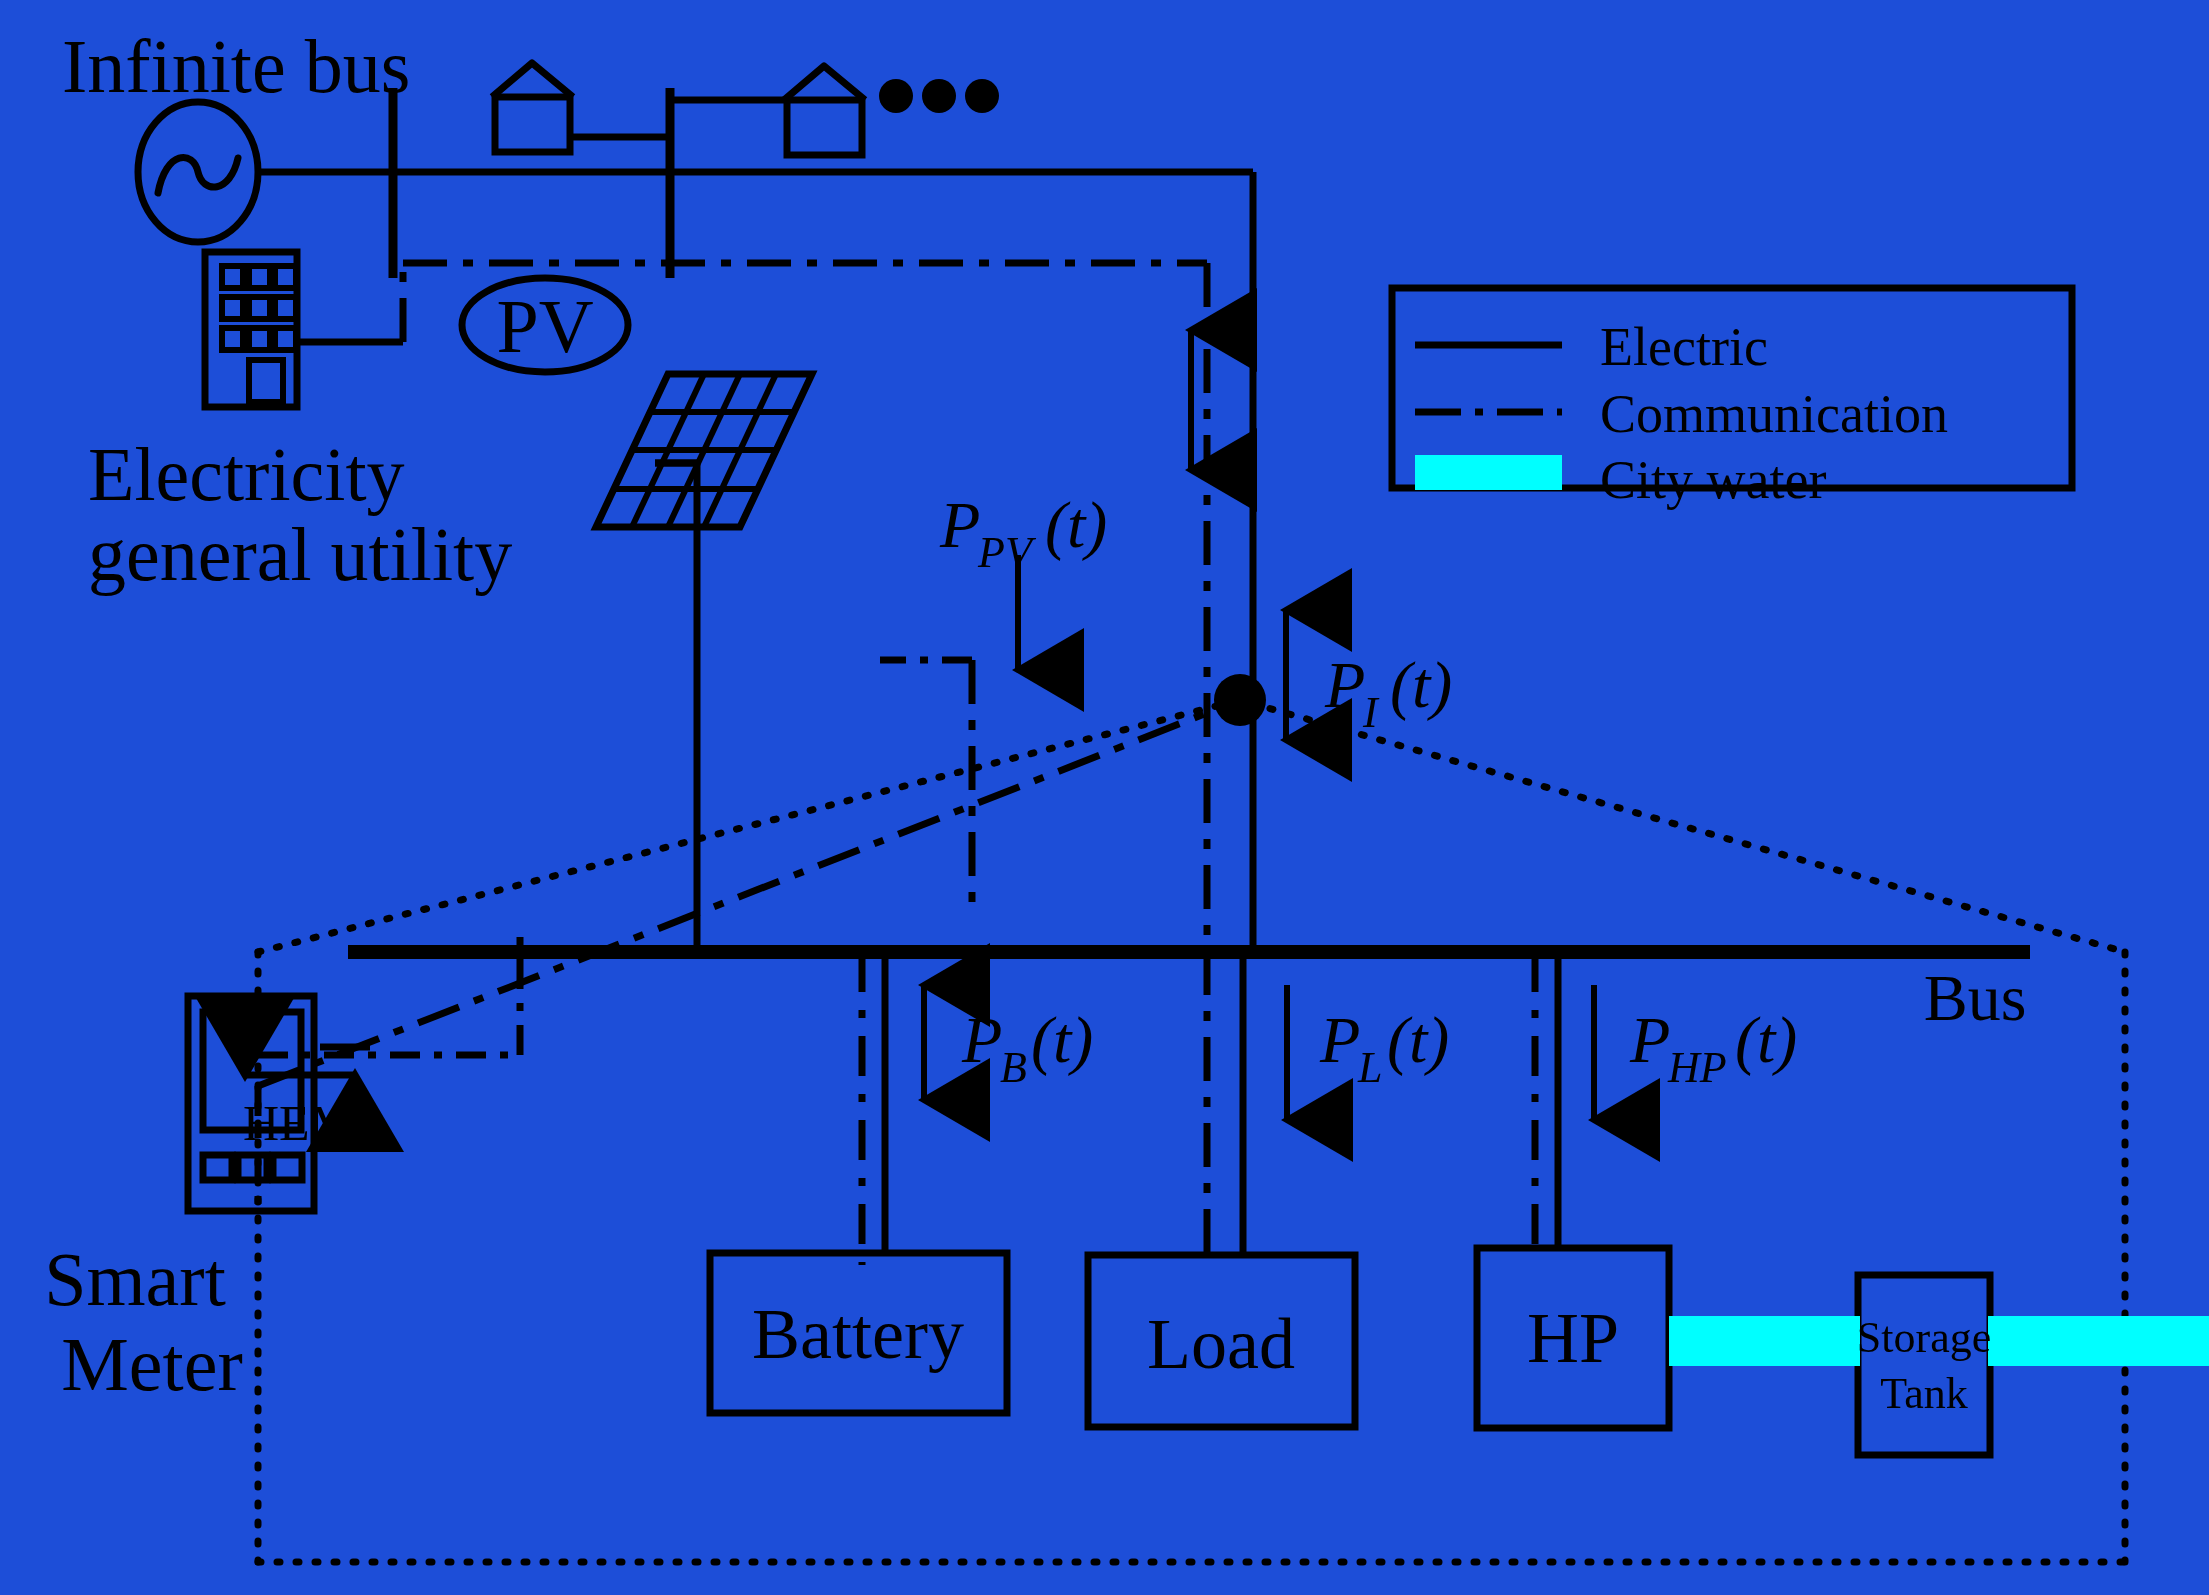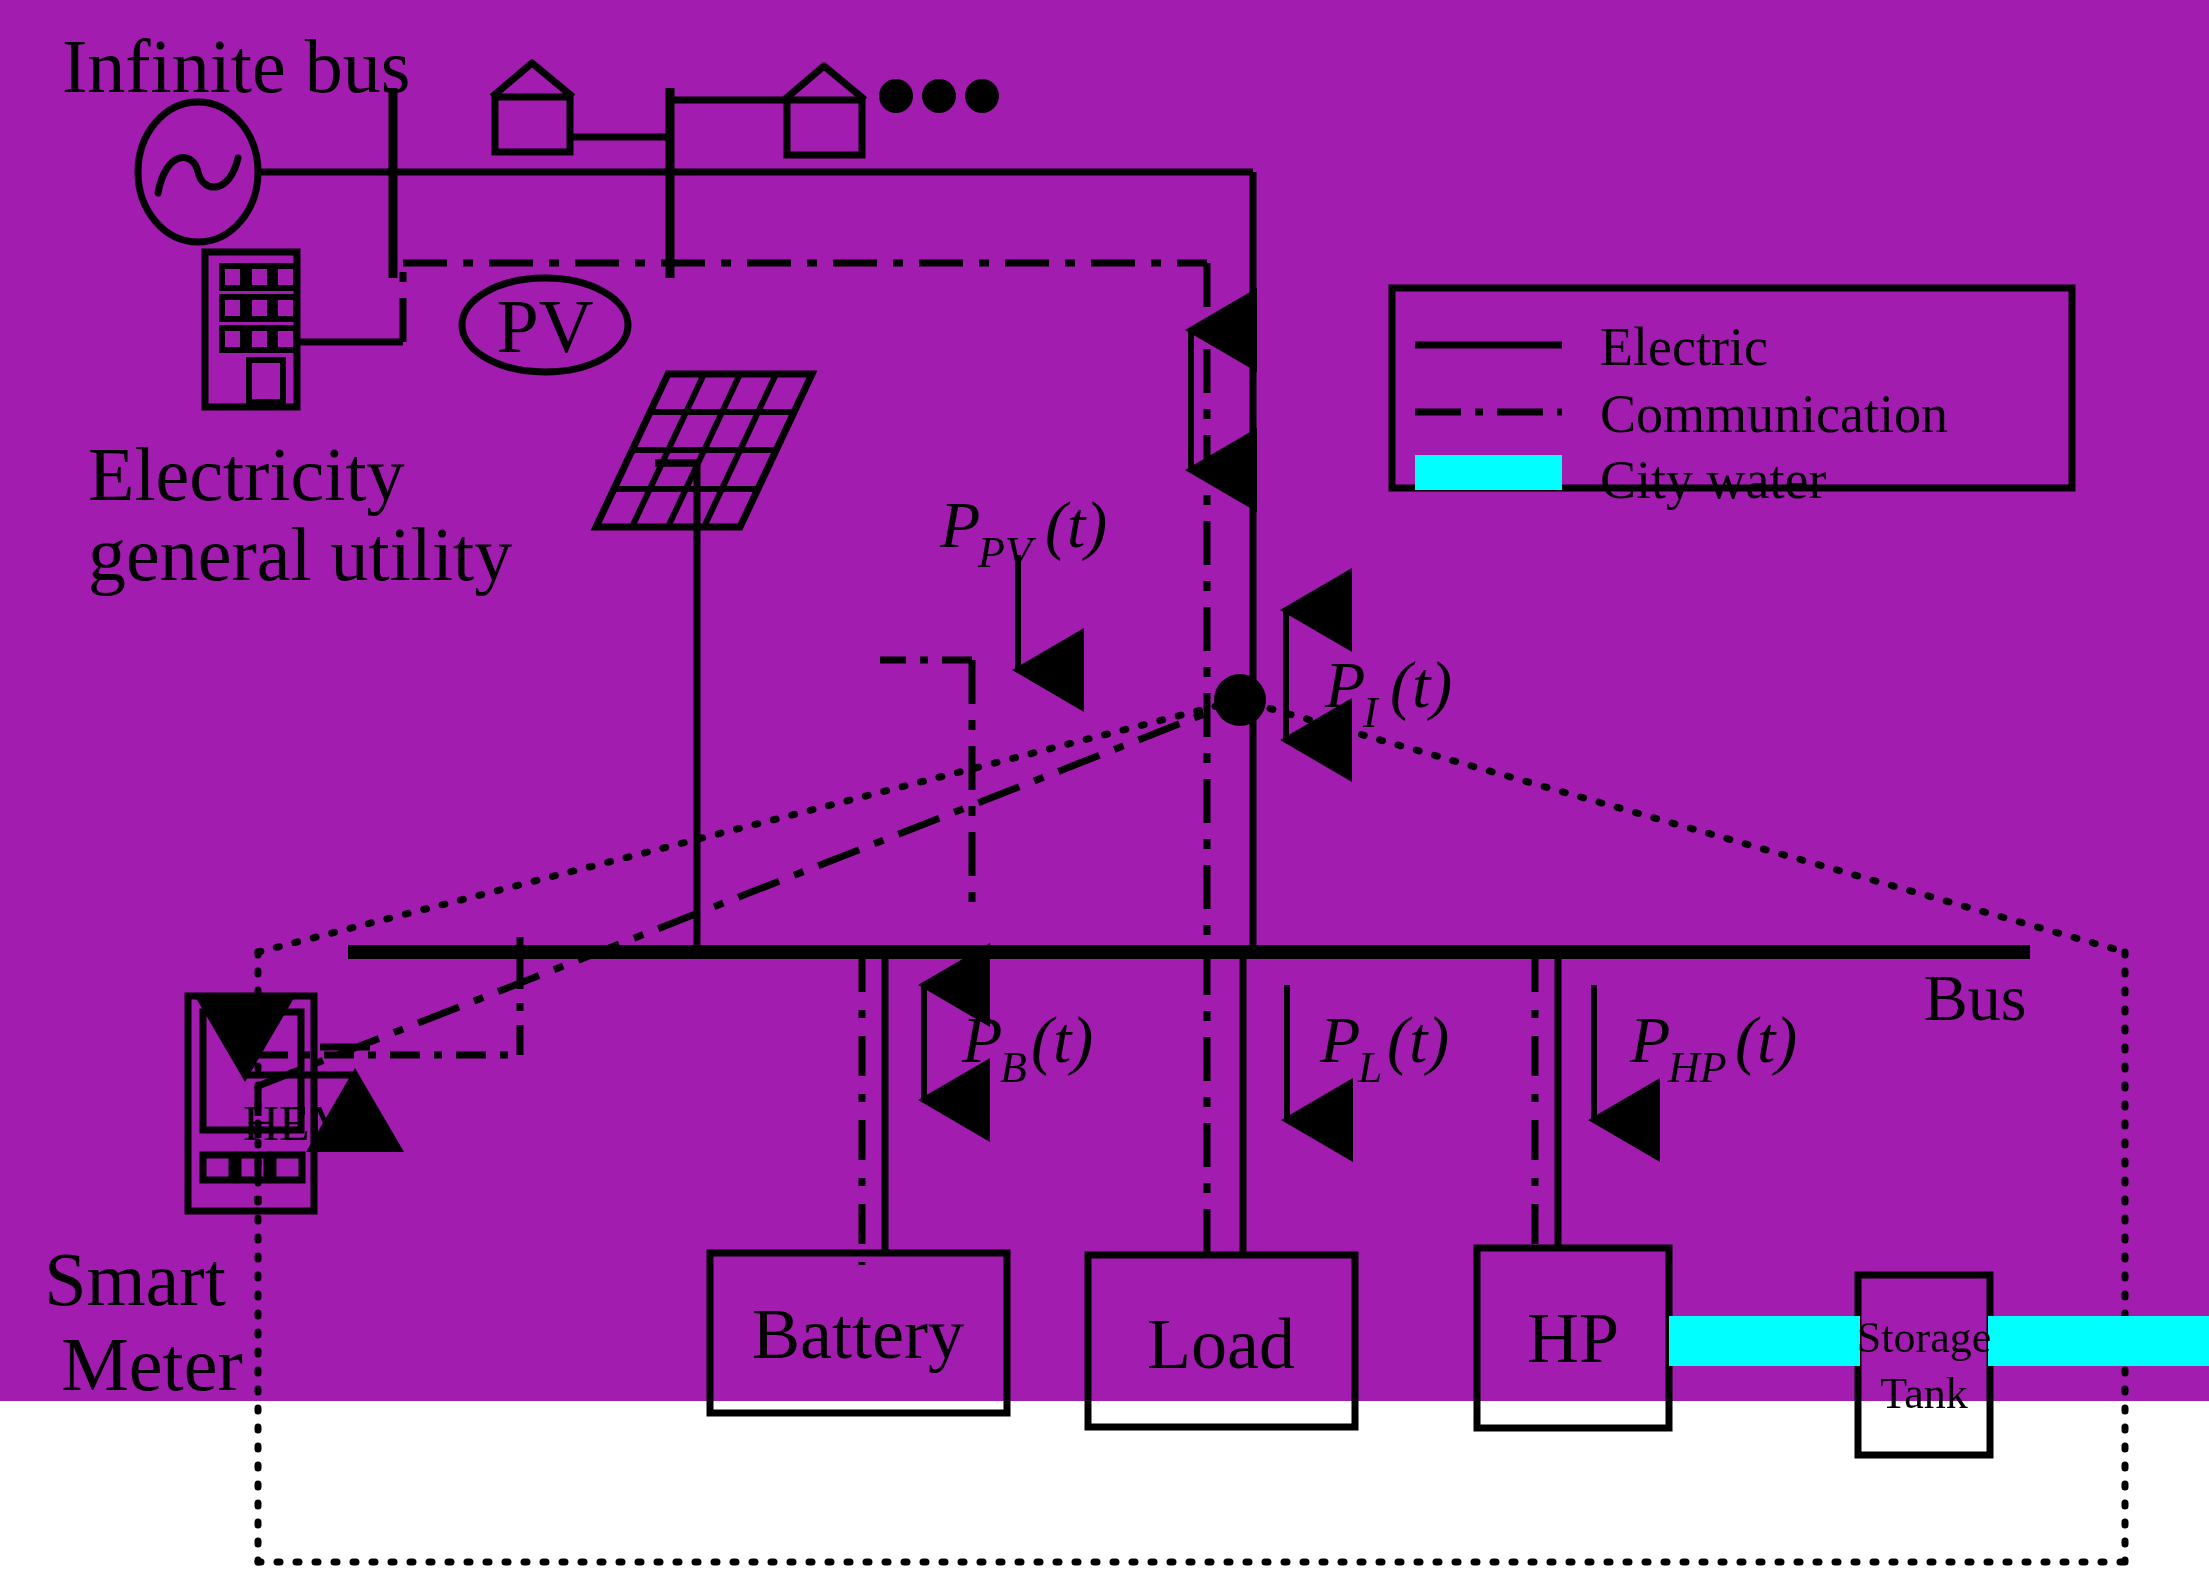--- a/index.html
+++ b/index.html
@@ -9,22 +9,22 @@
   }
   body {
     width: 2209px;
     height: 1595px;
     font-family: "Liberation Serif", serif;
     overflow: hidden;
   }
   #diagram-root {
     position: relative;
     width: 2209px;
-    height: 1401px;
-    background: #a21caf;
+    height: 1595px;
+    background: #1d4ed8;
   }
   svg#scene {
     position: absolute;
     left: 0;
     top: 0;
     width: 2209px;
     height: 1595px;
   }
   .stroke-el {
     fill: none;

